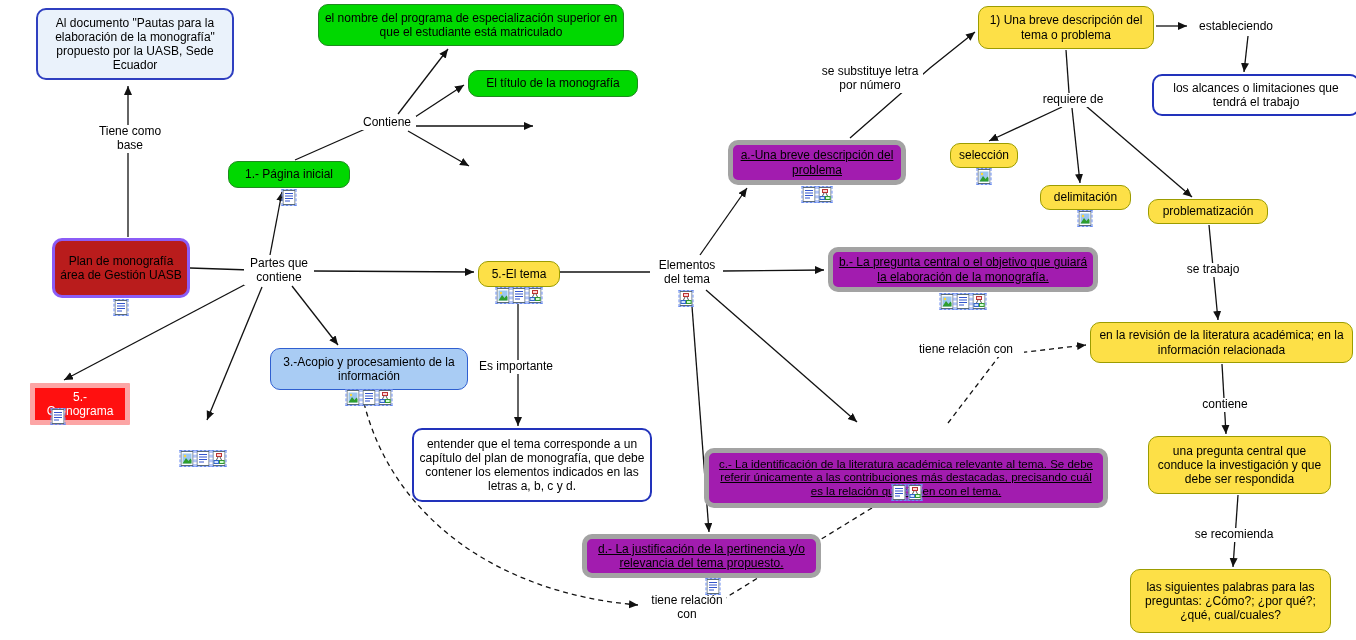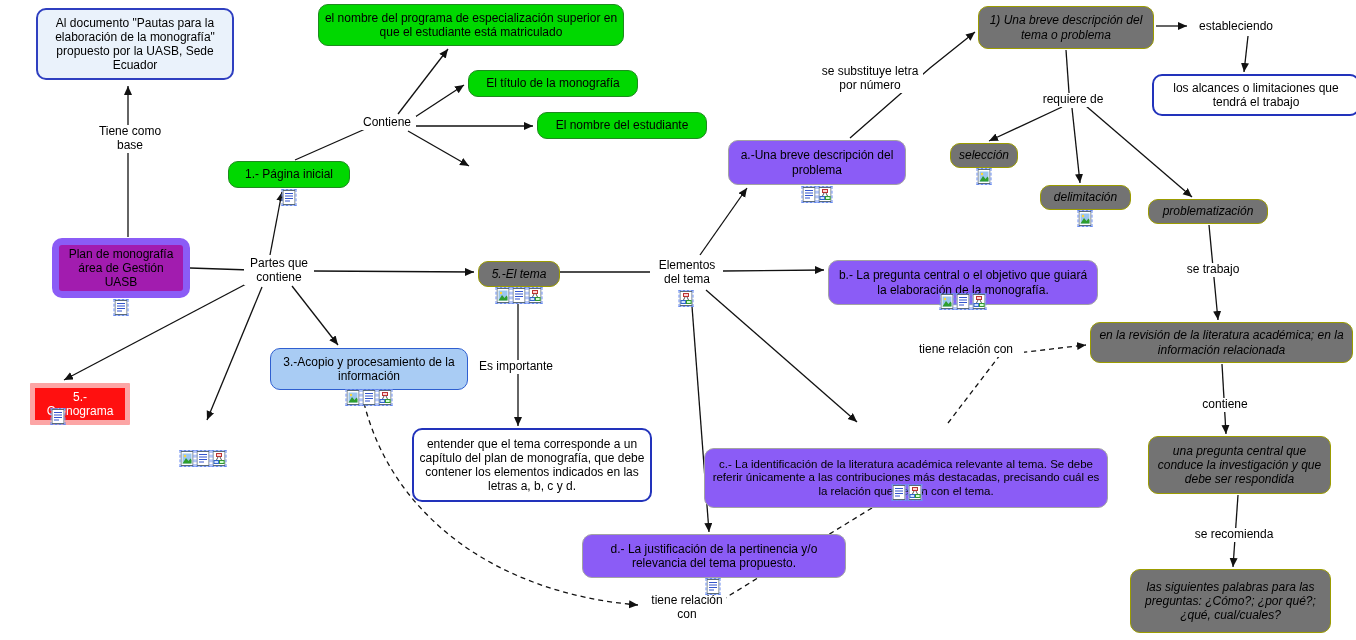--- a/index.html
+++ b/index.html
@@ -6,27 +6,27 @@
   html,body { background:#fff; }
   body { font-family: "Liberation Sans", "DejaVu Sans", sans-serif; }
   .canvas { position:relative; width:1356px; height:640px; background:#ffffff; overflow:hidden; }
   svg.edges { position:absolute; left:0; top:0; z-index:1; }
   .node {
     position:absolute; z-index:2; display:flex; align-items:center; justify-content:center;
     text-align:center; font-size:12px; line-height:1.18; color:#000;
     border-radius:10px; padding:2px 5px;
   }
   .green   { background:#00d800; border:1px solid #1f8a1f; }
-  .yellow  { background:#737373; border:1px solid #9c9c00;font-style:italic; }
-  .pale    { background:#8b5cf6; border:1px solid #a3a3a3; }
+  .yellow  { background:#fde047; border:1px solid #9c9c00; }
+  .pale    { background:#a21caf; border:5px solid #a3a3a3;text-decoration:underline; }
   .cyan    { background:#00ffff; border:1px solid #009f9f; border-radius:7px; }
   .rednode { background:#ff1010; border:5px solid #fca5a5; color:#fff; border-radius:1px;margin-left:22px; }
   .bluenode{ background:#a9ccf4; border:1px solid #2f5fd0; }
   .docnode { background:#eaf2fb; border:2px solid #2f3fc0; }
-  .mainnode{ background:#a21caf; border:7px solid #8b5cf6; }
+  .mainnode{ background:#b91c1c; border:3px solid #8b5cf6; }
   .whitenode{ background:#ffffff; border:2px solid #2233bb; }
   .small-font { font-size:11.5px;margin-top:24px; }
   .edge-label {
     position:absolute; z-index:2; background:#ffffff; font-size:12px; line-height:1.16;
     text-align:center; color:#000; padding:0 2px;
   }
   .icons { position:absolute; z-index:3; display:flex; gap:3px; transform:translateX(-50%); }
   .icon { display:block; width:13px; height:15px; outline:1px dashed #6a8cf0; background:#fff; }
   .icon svg { display:block; width:13px; height:15px; }
 </style>
@@ -100,31 +100,30 @@
     <g stroke="#111" stroke-width="1.3" fill="none" stroke-dasharray="5 4">
       <polyline points="948,423 1000,355 1086,345" marker-end="url(#arr)"></polyline>
       <path d="M 364,403 C 392,515 495,593 638,605" marker-end="url(#arr)"></path>
       <line x1="722" y1="600" x2="898" y2="492" marker-end="url(#arr)"></line>
     </g>
   </svg>
 
   <div class="node docnode" style="left:36px;top:8px;width:198px;min-height:72px">Al documento "Pautas para la elaboración de la monografía" propuesto por la UASB, Sede Ecuador</div>
   <div class="node green" style="left:318px;top:4px;width:306px;min-height:42px">el nombre del programa de especialización superior en que el estudiante está matriculado</div>
   <div class="node green" style="left:468px;top:70px;width:170px;min-height:27px">El título de la monografía</div>
-  <div class="node green" style="left:537px;top:112px;width:170px;min-height:27px">El nombre del estudiante</div>
   <div class="node green" style="left:228px;top:161px;width:122px;min-height:27px">1.- Página inicial</div>
   <div class="node mainnode" style="left:52px;top:238px;width:138px;min-height:60px">Plan de monografía área de Gestión UASB</div>
   <div class="node yellow" style="left:478px;top:261px;width:82px;min-height:26px">5.-El tema</div>
   <div class="node bluenode" style="left:270px;top:348px;width:198px;min-height:42px">3.-Acopio y procesamiento de la información</div>
   <div class="node rednode" style="left:8px;top:383px;width:100px;min-height:25px">5.-Cronograma</div>
   <div class="node whitenode" style="left:412px;top:428px;width:240px;min-height:74px">entender que el tema corresponde a un capítulo del plan de monografía, que debe contener los elementos indicados en las letras a, b, c y d.</div>
   <div class="node pale" style="left:728px;top:140px;width:178px;min-height:45px">a.-Una breve descripción del problema</div>
-  <div class="node pale" style="left:828px;top:260px;width:270px;min-height:45px">b.- La pregunta central o el objetivo que guiará la elaboración de la monografía.</div>
+  <div class="node pale" style="left:828px;top:247px;width:270px;min-height:45px">b.- La pregunta central o el objetivo que guiará la elaboración de la monografía.</div>
   <div class="node pale small-font" style="left:704px;top:424px;width:404px;min-height:60px">c.- La identificación de la literatura académica relevante al tema. Se debe referir únicamente a las contribuciones más destacadas, precisando cuál es la relación que tienen con el tema.</div>
-  <div class="node pale" style="left:582px;top:534px;width:264px;min-height:44px">d.- La justificación de la pertinencia y/o relevancia del tema propuesto.</div>
+  <div class="node pale" style="left:582px;top:534px;width:239px;min-height:44px">d.- La justificación de la pertinencia y/o relevancia del tema propuesto.</div>
   <div class="node yellow" style="left:978px;top:6px;width:176px;min-height:43px">1) Una breve descripción del tema o problema</div>
   <div class="node whitenode" style="left:1152px;top:74px;width:208px;min-height:42px">los alcances o limitaciones que tendrá el trabajo</div>
   <div class="node yellow" style="left:950px;top:143px;width:68px;min-height:25px">selección</div>
   <div class="node yellow" style="left:1040px;top:185px;width:91px;min-height:25px">delimitación</div>
   <div class="node yellow" style="left:1148px;top:199px;width:120px;min-height:25px">problematización</div>
   <div class="node yellow" style="left:1090px;top:322px;width:263px;min-height:41px">en la revisión de la literatura académica; en la información relacionada</div>
   <div class="node yellow" style="left:1148px;top:436px;width:183px;min-height:58px">una pregunta central que conduce la investigación y que debe ser respondida</div>
   <div class="node yellow" style="left:1130px;top:569px;width:201px;min-height:64px">las siguientes palabras para las preguntas: ¿Cómo?; ¿por qué?; ¿qué, cual/cuales?</div>
 
   <div class="edge-label" style="left:91px;top:125px;width:78px">Tiene como base</div>

